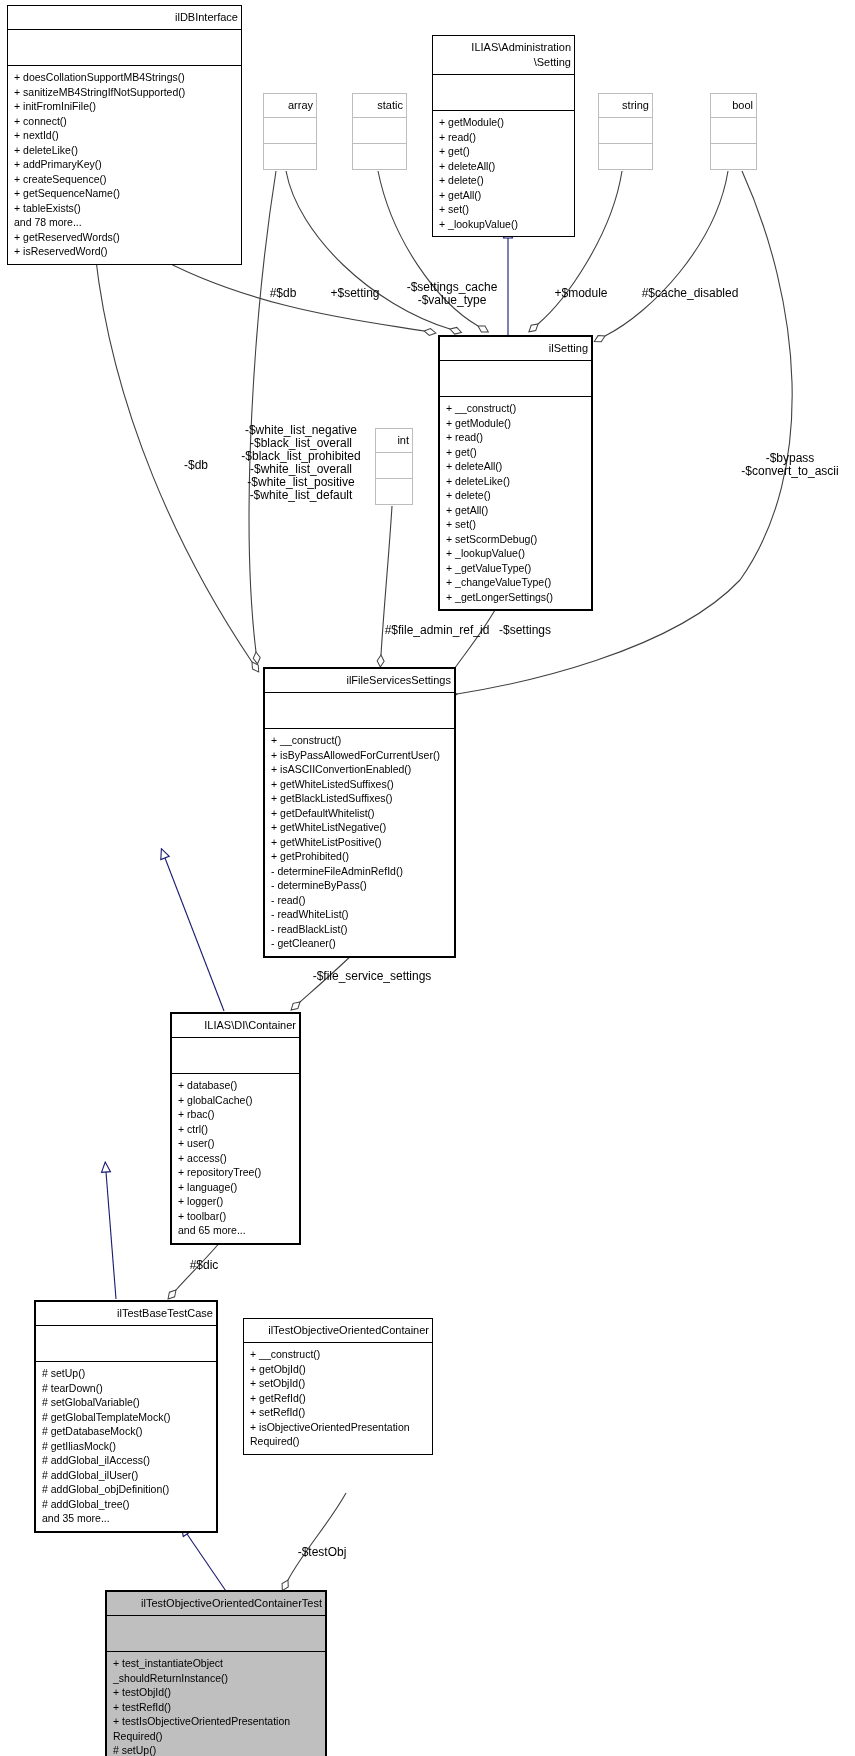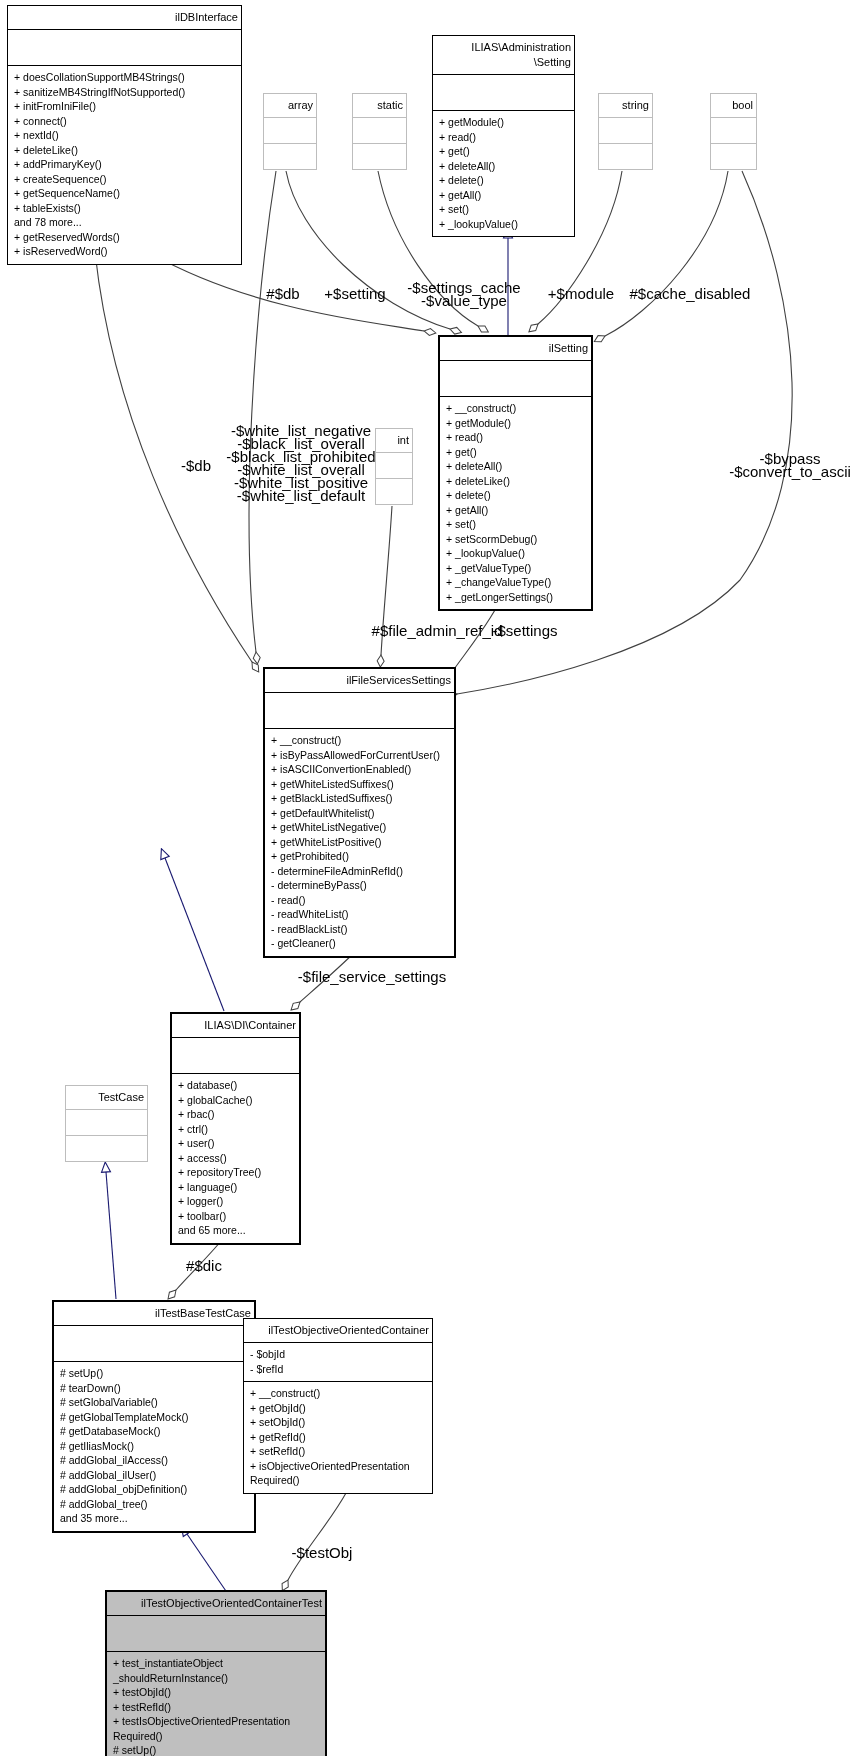--- a/index.html
+++ b/index.html
@@ -11,21 +11,21 @@
   .n-bold{border:2px solid #000;}
   .n-type{border:1px solid #bdbdbd;}
   .n-hl{background:#bfbfbf;}
   .ttl{font-size:11px;line-height:15px;padding:4px 3px;text-align:right;white-space:pre-line;}
   .sec{border-top:1px solid #000;}
   .n-type .sec{border-top:1px solid #bdbdbd;}
   .sec.empty{min-height:25px;}
   .sec.attrs{min-height:26px;}
   .sec.meth,.sec.attrs{padding:4px 6px 5px 6px;}
   .m-line{font-size:10.5px;line-height:14.5px;white-space:pre;}
-  .elb{position:absolute;z-index:3;font-size:15px;line-height:13px;text-align:center;
+  .elb{position:absolute;z-index:3;font-size:12px;line-height:13px;text-align:center;
        white-space:pre-line;transform:translateX(-50%);}
 </style>
 </head>
 <body>
 
 <div id="canvas">
 
   <svg id="edges" width="855" height="1756" viewBox="0 0 855 1756">
     <defs>
       <marker id="diam" markerUnits="userSpaceOnUse" markerWidth="14" markerHeight="10" refX="1" refY="5" orient="auto">
@@ -179,50 +179,41 @@
         <div class="m-line">+ user()</div>
         <div class="m-line">+ access()</div>
         <div class="m-line">+ repositoryTree()</div>
         <div class="m-line">+ language()</div>
         <div class="m-line">+ logger()</div>
         <div class="m-line">+ toolbar()</div>
         <div class="m-line">and 65 more...</div>
       </div>
   </div>
 
-  <div class="node n-type" style="left:65px;top:1085px;width:83px">
-    <div class="ttl">TestCase</div>
-    <div class="sec empty"></div>
-    <div class="sec empty"></div>
-  </div>
-
-  <div class="node n-bold" style="left:52px;top:1300px;width:204px">
+
+  <div class="node n-bold" style="left:34px;top:1300px;width:184px">
     <div class="ttl">ilTestBaseTestCase</div>
     <div class="sec attrs"></div>
     <div class="sec meth">
         <div class="m-line"># setUp()</div>
         <div class="m-line"># tearDown()</div>
         <div class="m-line"># setGlobalVariable()</div>
         <div class="m-line"># getGlobalTemplateMock()</div>
         <div class="m-line"># getDatabaseMock()</div>
         <div class="m-line"># getIliasMock()</div>
         <div class="m-line"># addGlobal_ilAccess()</div>
         <div class="m-line"># addGlobal_ilUser()</div>
         <div class="m-line"># addGlobal_objDefinition()</div>
         <div class="m-line"># addGlobal_tree()</div>
         <div class="m-line">and 35 more...</div>
       </div>
   </div>
 
   <div class="node n-norm" style="left:243px;top:1318px;width:190px">
     <div class="ttl">ilTestObjectiveOrientedContainer</div>
-    <div class="sec attrs">
-        <div class="m-line">- $objId</div>
-        <div class="m-line">- $refId</div>
-      </div>
     <div class="sec meth">
         <div class="m-line">+ __construct()</div>
         <div class="m-line">+ getObjId()</div>
         <div class="m-line">+ setObjId()</div>
         <div class="m-line">+ getRefId()</div>
         <div class="m-line">+ setRefId()</div>
         <div class="m-line">+ isObjectiveOrientedPresentation</div>
         <div class="m-line">Required()</div>
       </div>
   </div>
@@ -236,21 +227,21 @@
         <div class="m-line">+ testObjId()</div>
         <div class="m-line">+ testRefId()</div>
         <div class="m-line">+ testIsObjectiveOrientedPresentation</div>
         <div class="m-line">Required()</div>
         <div class="m-line"># setUp()</div>
       </div>
   </div>
 
   <div class="elb" style="left:283px;top:287px">#$db</div>
   <div class="elb" style="left:355px;top:287px">+$setting</div>
-  <div class="elb" style="left:464px;top:281px">-$settings_cache
+  <div class="elb" style="left:452px;top:281px">-$settings_cache
 -$value_type</div>
   <div class="elb" style="left:581px;top:287px">+$module</div>
   <div class="elb" style="left:690px;top:287px">#$cache_disabled</div>
   <div class="elb" style="left:196px;top:459px">-$db</div>
   <div class="elb" style="left:301px;top:424px">-$white_list_negative
 -$black_list_overall
 -$black_list_prohibited
 -$white_list_overall
 -$white_list_positive
 -$white_list_default</div>

